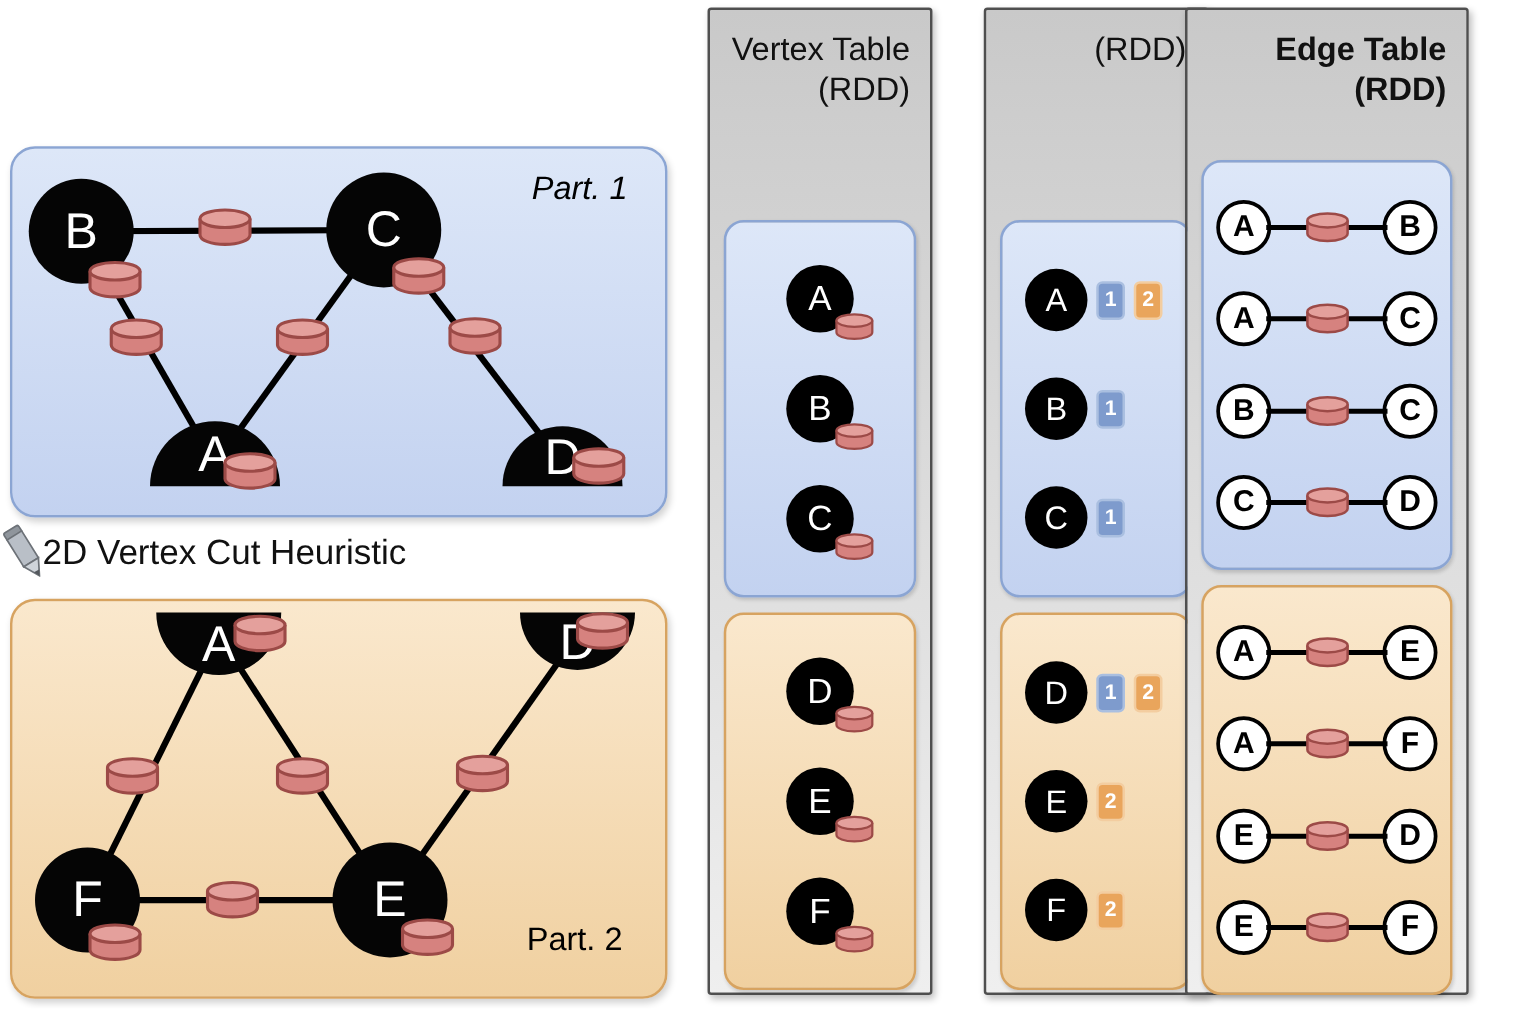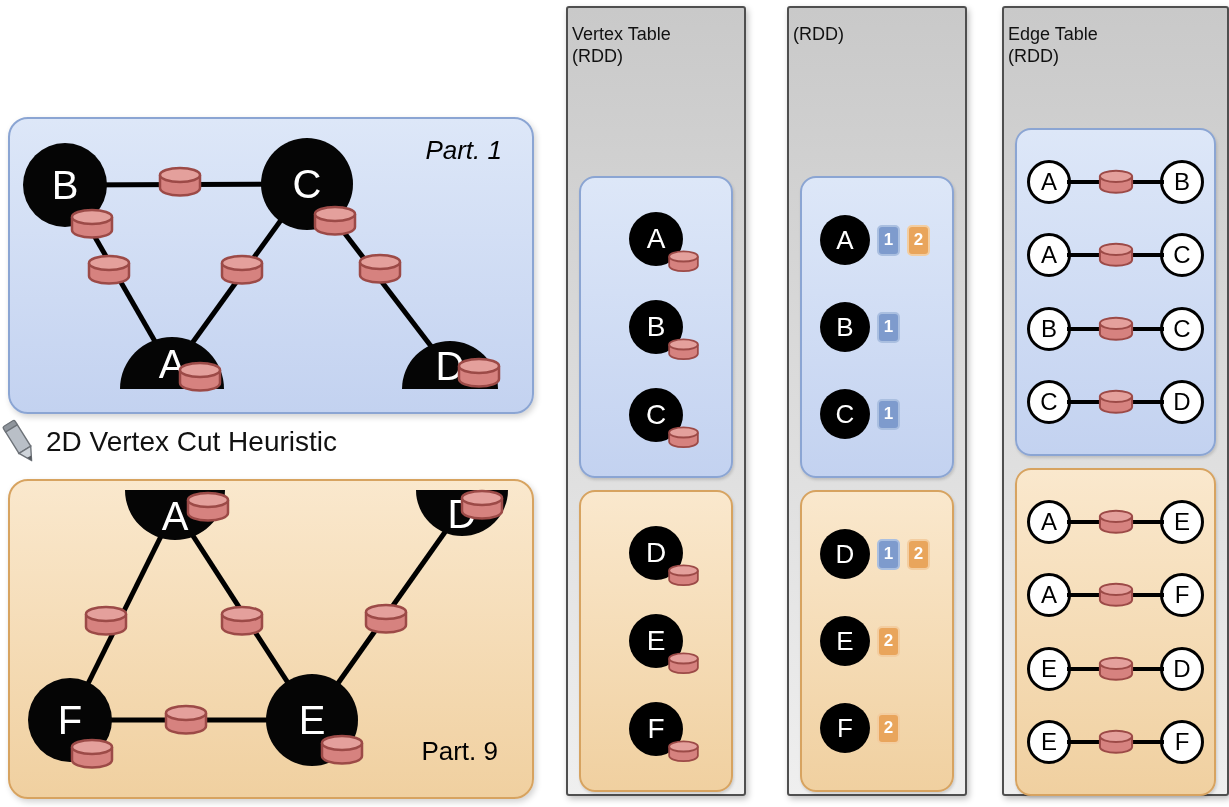--- a/index.html
+++ b/index.html
@@ -6,28 +6,28 @@
   .scene{position:relative;width:1229px;height:807px;background:#fff;font-family:"Liberation Sans",sans-serif;color:#111;overflow:hidden;}
   .pg-title{position:absolute;left:60px;top:42px;font-size:30px;letter-spacing:.5px;}
   .part{position:absolute;left:8px;width:522px;border-radius:20px;box-shadow:2px 3px 6px rgba(0,0,0,.18);}
   .part.blue{top:117px;height:293px;background:linear-gradient(180deg,#dde7f8 0%,#c3d2f0 100%);border:2px solid #8ba5d3;}
   .part.orange{top:479px;height:316px;background:linear-gradient(180deg,#fae8cd 0%,#f0d0a0 100%);border:2px solid #d7a360;}
   .part-label{position:absolute;font-size:26px;color:#000;}
   .part-label.p1{right:30px;top:16px;font-style:italic;}
   .part-label.p2{right:34px;bottom:30px;}
   .graph-svg{position:absolute;left:0;top:0;width:100%;height:100%;}
   .graph-svg text{font-family:"Liberation Sans",sans-serif;fill:#fff;}
-  .cut-row{position:absolute;left:6px;top:416px;display:flex;align-items:center;gap:12px;height:52px;}
+  .cut-row{position:absolute;left:6px;top:416px;display:flex;align-items:center;gap:0;height:52px;}
   .cut-label{font-size:28px;}
   .pencil{width:28px;height:46px;transform:rotate(-32deg);}
   .col{position:absolute;top:6px;height:786px;background:linear-gradient(180deg,#c9c9c9,#efefef);border:2px solid #4f4f4f;border-radius:3px;box-shadow:2px 3px 6px rgba(0,0,0,.25);}
   .col.vertex{left:566px;width:176px;}
   .col.routing{left:787px;width:176px;}
-  .col.edge{left:1002px;width:223px;}
-  .col-title{text-align:left;margin-top:16px;font-size:18px;line-height:1.22;padding:0 4px;}
+  .col.edge{left:948px;width:223px;font-weight:bold;}
+  .col-title{text-align:right;margin-top:16px;font-size:26px;line-height:1.22;padding:0 16px;}
   .inner{position:absolute;border-radius:16px;border:2px solid;box-shadow:1px 2px 3px rgba(0,0,0,.15);}
   .inner.blue{background:linear-gradient(180deg,#dde7f8,#c3d2f0);border-color:#8ba5d3;}
   .inner.orange{background:linear-gradient(180deg,#fae8cd,#f0d0a0);border-color:#d7a360;}
   .vt .inner{left:11px;width:150px;height:298px;}
   .vt .inner.blue{top:168px;}
   .vt .inner.orange{top:482px;}
   .et .inner{left:11px;width:197px;height:324px;}
   .et .inner.blue{top:120px;}
   .et .inner.orange{top:460px;}
   .list{width:100%;height:100%;display:flex;flex-direction:column;justify-content:space-evenly;align-items:center;box-sizing:border-box;}
@@ -113,21 +113,21 @@
         <text x="302" y="239" text-anchor="middle" dominant-baseline="central" font-size="40">E</text>
         <use transform="translate(73,124)" href="#cyl-shape" xlink:href="#cyl-shape"></use>
         <use transform="translate(209,124)" href="#cyl-shape" xlink:href="#cyl-shape"></use>
         <use transform="translate(353,122)" href="#cyl-shape" xlink:href="#cyl-shape"></use>
         <use transform="translate(153,223)" href="#cyl-shape" xlink:href="#cyl-shape"></use>
         <use transform="translate(175,10)" href="#cyl-shape" xlink:href="#cyl-shape"></use>
         <use transform="translate(449,8)" href="#cyl-shape" xlink:href="#cyl-shape"></use>
         <use transform="translate(59,257)" href="#cyl-shape" xlink:href="#cyl-shape"></use>
         <use transform="translate(309,253)" href="#cyl-shape" xlink:href="#cyl-shape"></use>
       </svg>
-    <div class="part-label p2">Part. 9</div>
+    <div class="part-label p2">Part. 2</div>
   </div>
 
   <div class="col vertex vt">
     <div class="col-title">
       <div>Vertex Table</div>
       <div>(RDD)</div>
     </div>
     <div class="inner blue">
         <div class="list" id="vt-p1">
           <div class="vnode lg">

